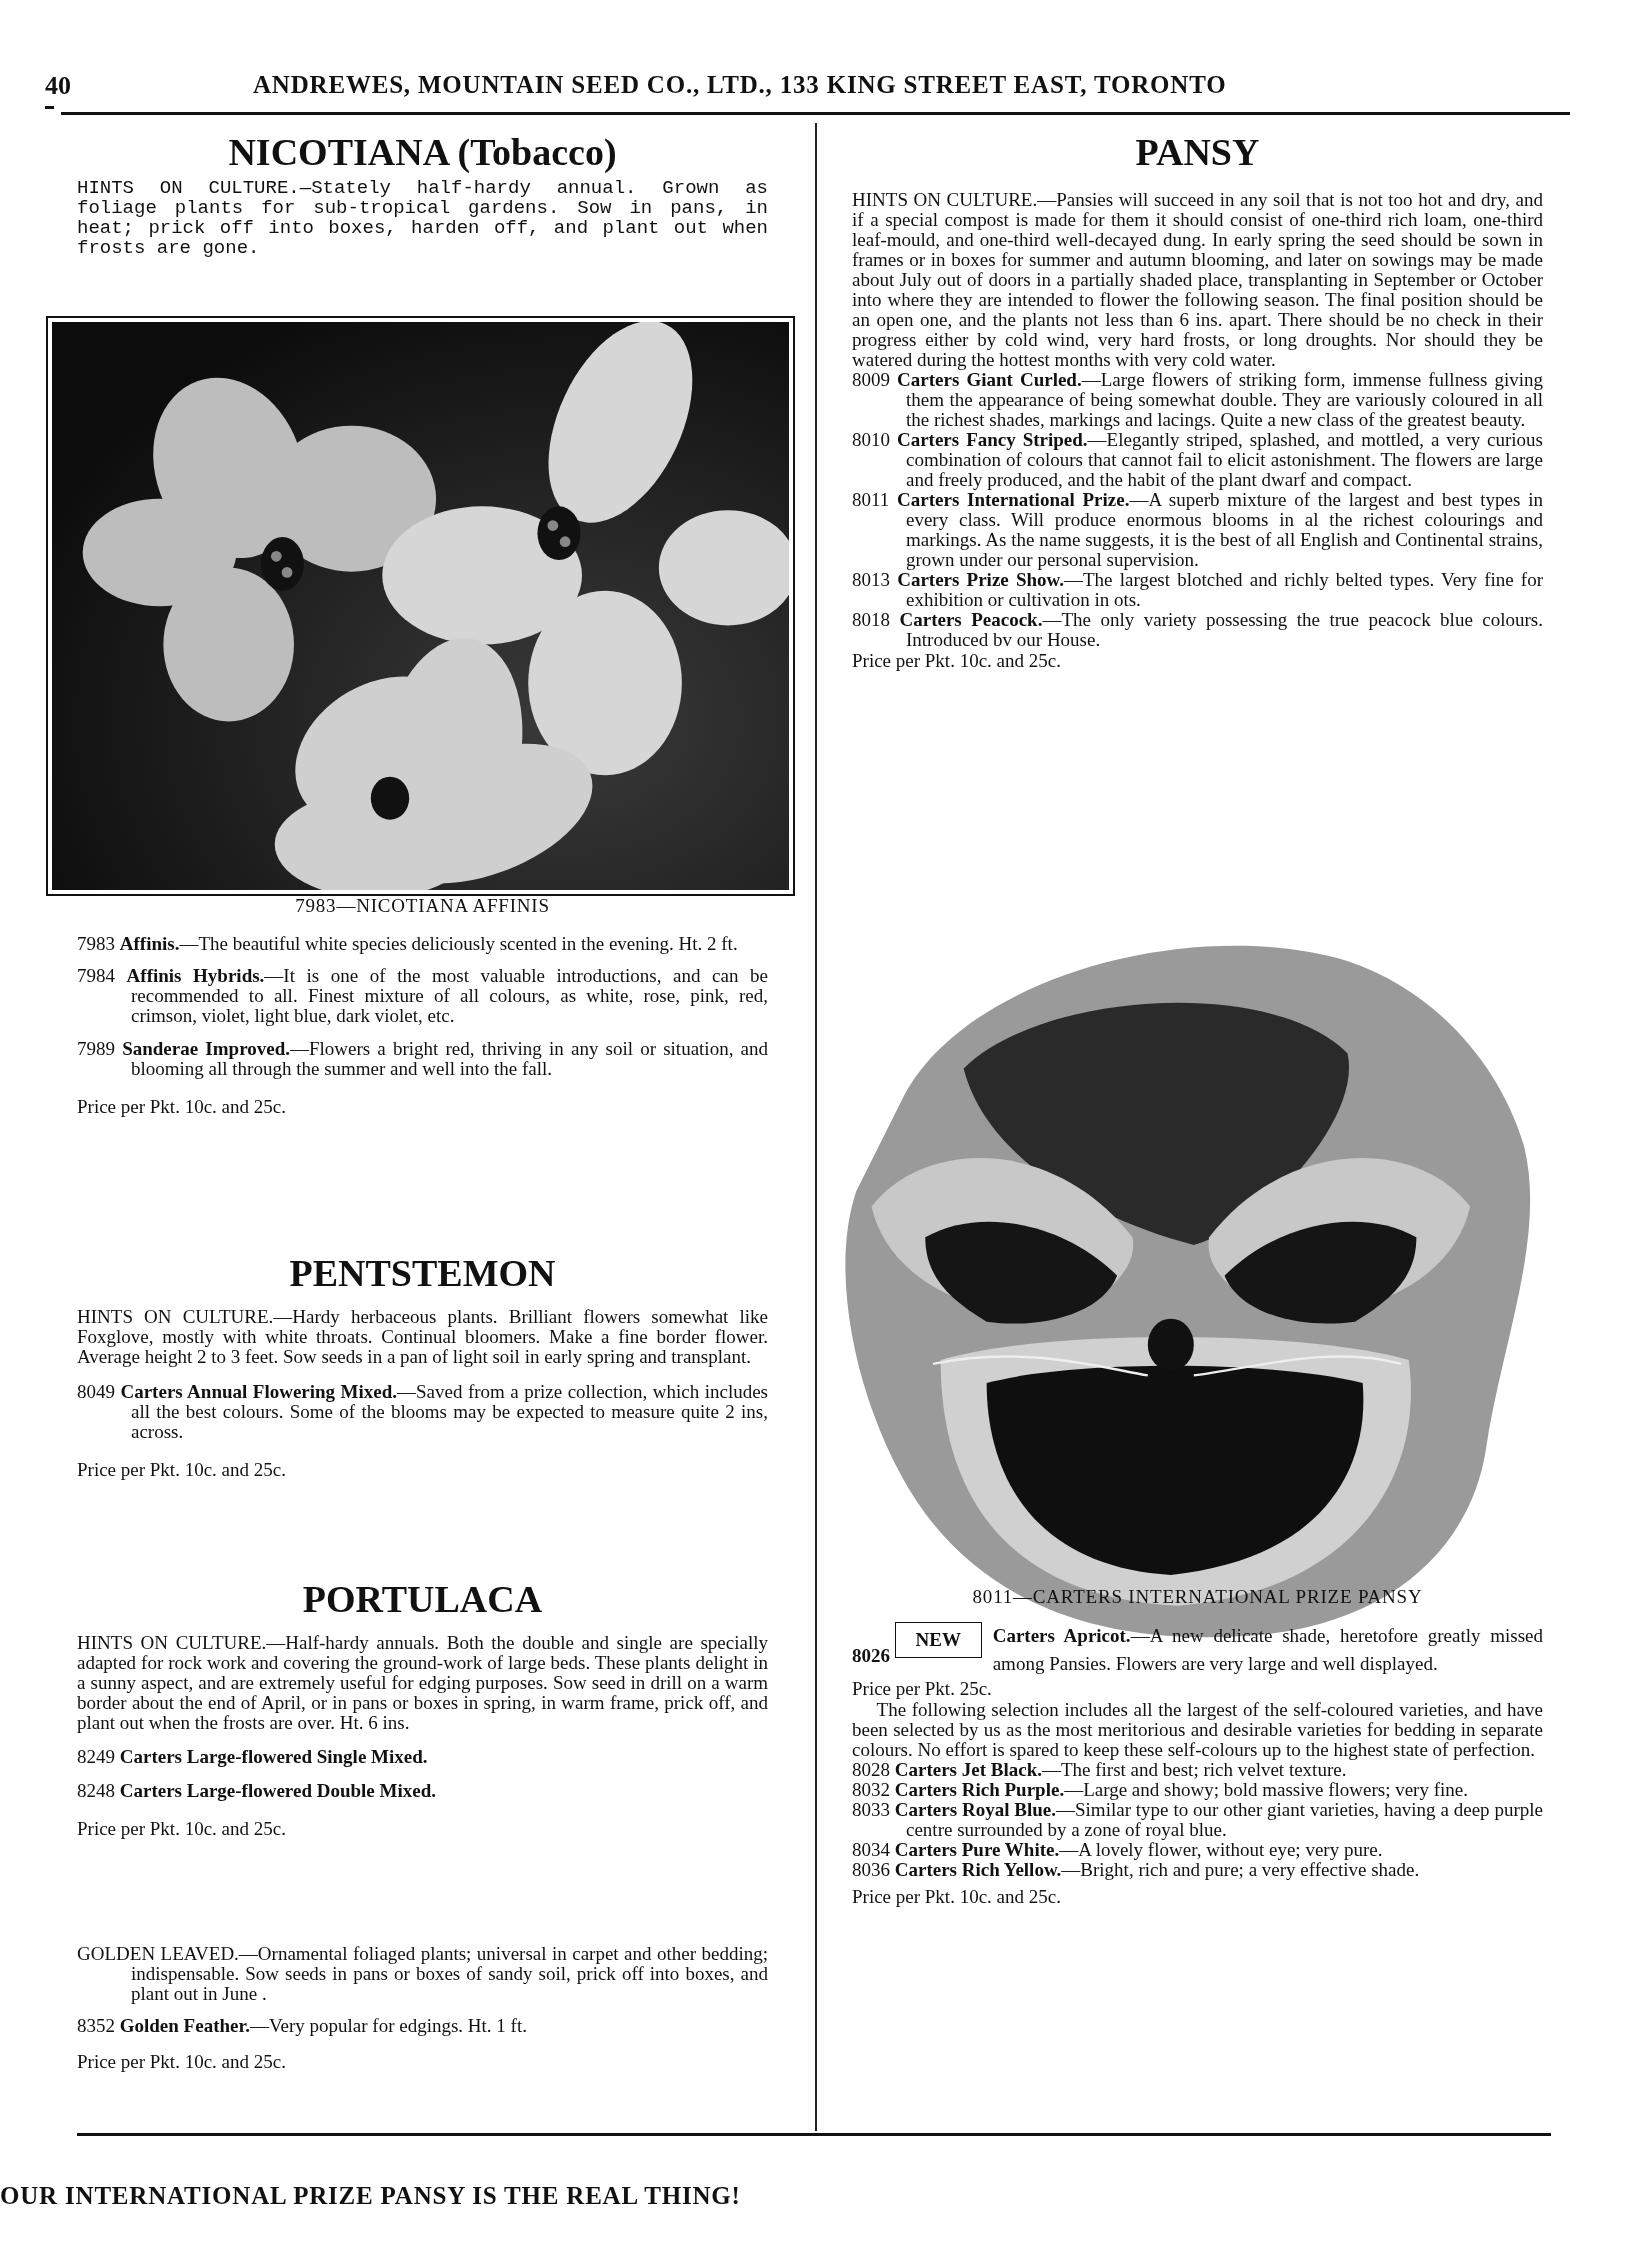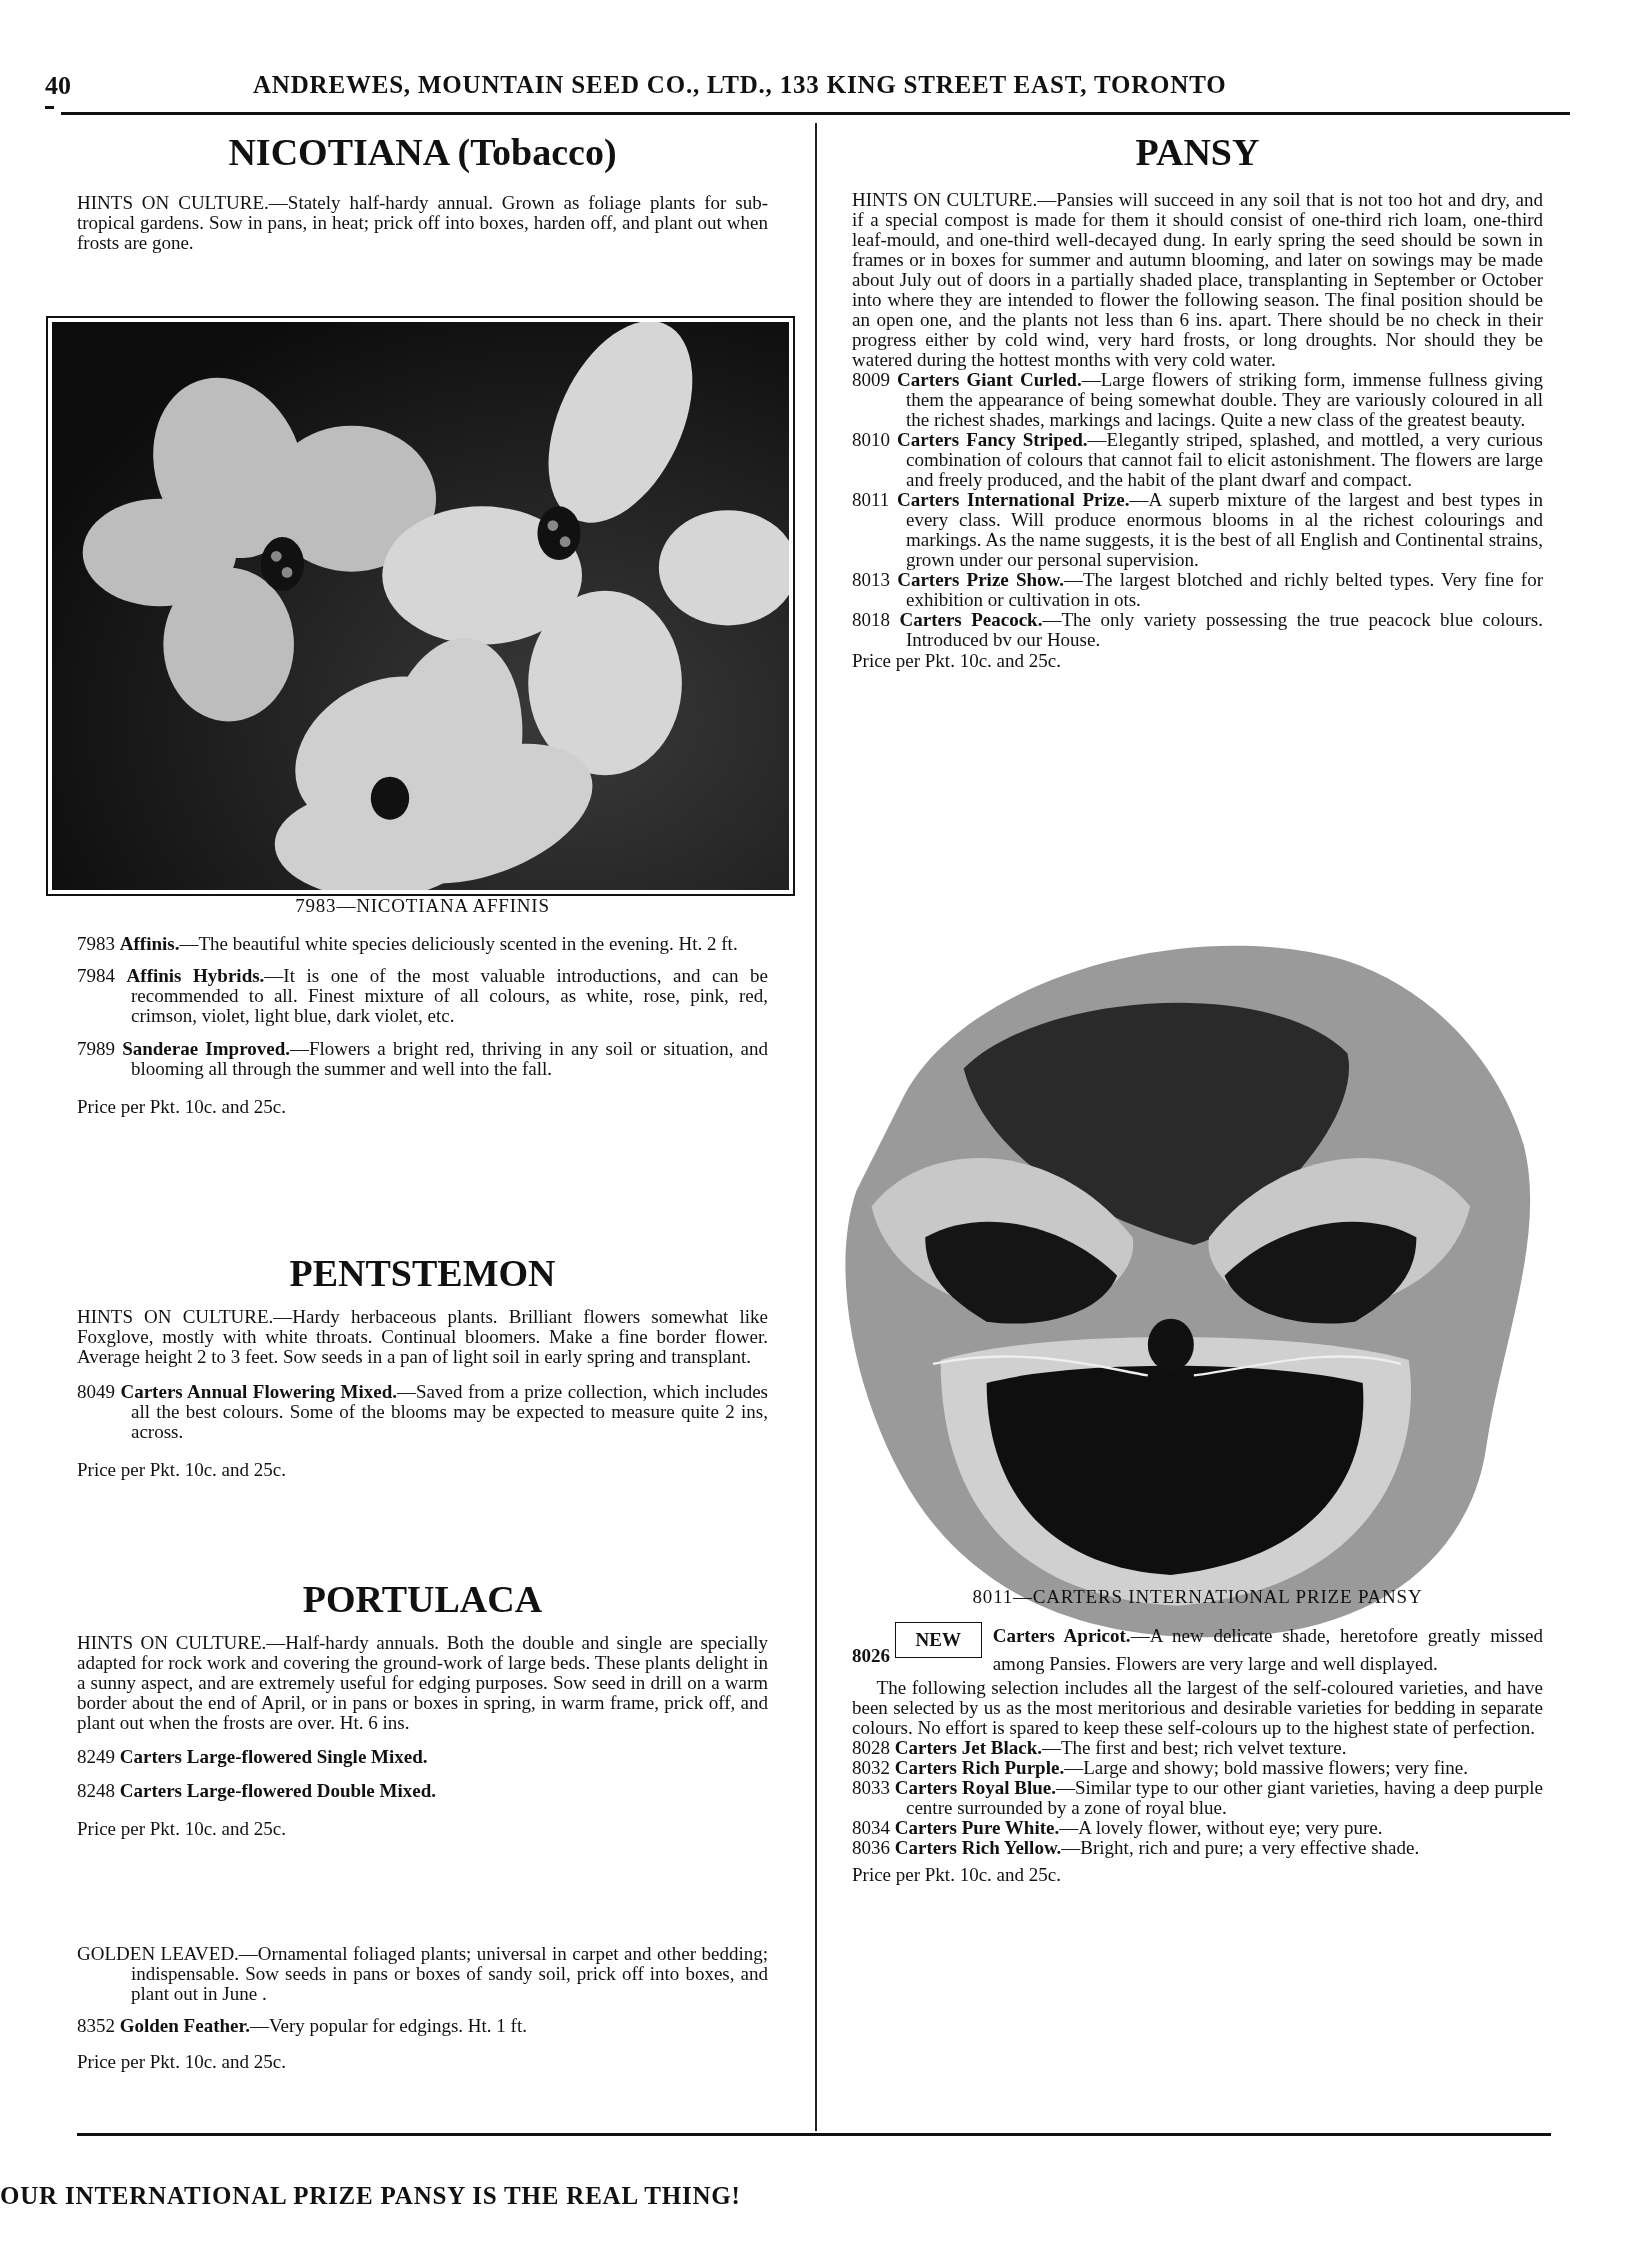--- a/index.html
+++ b/index.html
@@ -40,21 +40,21 @@
 <body>
 
 <div class="abs pagenum">40</div>
 <div class="abs pagenum-dash"></div>
 <div class="abs running-head">ANDREWES, MOUNTAIN SEED CO., LTD., 133 KING STREET EAST, TORONTO</div>
 <div class="abs rule-top"></div>
 <div class="abs col-rule"></div>
 
 <div class="col left" style="top:129px;">
   <h1 class="h1">NICOTIANA (Tobacco)</h1>
-  <p style="margin-top:18px;">HINTS ON CULTURE.—Stately half-hardy annual. Grown as foliage plants for sub-tropical gardens. Sow in pans, in heat; prick off into boxes, harden off, and plant out when frosts are gone.</p>
+  <p style="margin-top:3px;font-family:Liberation Mono, monospace;">HINTS ON CULTURE.—Stately half-hardy annual. Grown as foliage plants for sub-tropical gardens. Sow in pans, in heat; prick off into boxes, harden off, and plant out when frosts are gone.</p>
 </div>
 
 <div class="photo-frame">
   <div class="photo">
     <svg width="100%" height="100%" viewBox="0 0 960 740" preserveAspectRatio="none">
       <defs>
         <radialGradient id="bg" cx="70%" cy="70%" r="80%">
             <stop offset="0" stop-color="#3a3a3a"></stop>
             <stop offset="1" stop-color="#0c0c0c"></stop>
           </radialGradient>
@@ -158,20 +158,21 @@
   </svg>
 </div>
 
 <div class="col right" style="top:1586px;">
   <div class="caption">8011—CARTERS INTERNATIONAL PRIZE PANSY</div>
   <div class="apricot-row" style="margin-top:14px;">
     <span class="num">8026</span>
     <span class="new-box">NEW</span>
     <div class="apricot-text"><b>Carters Apricot.</b><span>—A new delicate shade, heretofore greatly missed among Pansies. Flowers are very large and well displayed.</span></div>
   </div>
+  <div class="price">Price per Pkt. 25c.</div>
   <p style="text-indent:24.6px;">The following selection includes all the largest of the self-coloured varieties, and have been selected by us as the most meritorious and desirable varieties for bedding in separate colours. No effort is spared to keep these self-colours up to the highest state of perfection.</p>
   <div id="self-entries">
       <div class="entry"><span class="num">8028</span> <b>Carters Jet Black.</b><span>—The first and best; rich velvet texture.</span></div>
       <div class="entry"><span class="num">8032</span> <b>Carters Rich Purple.</b><span>—Large and showy; bold massive flowers; very fine.</span></div>
       <div class="entry"><span class="num">8033</span> <b>Carters Royal Blue.</b><span>—Similar type to our other giant varieties, having a deep purple centre surrounded by a zone of royal blue.</span></div>
       <div class="entry"><span class="num">8034</span> <b>Carters Pure White.</b><span>—A lovely flower, without eye; very pure.</span></div>
       <div class="entry"><span class="num">8036</span> <b>Carters Rich Yellow.</b><span>—Bright, rich and pure; a very effective shade.</span></div>
     </div>
   <div class="price" style="margin-top:6.1px;">Price per Pkt. 10c. and 25c.</div>
 </div>

